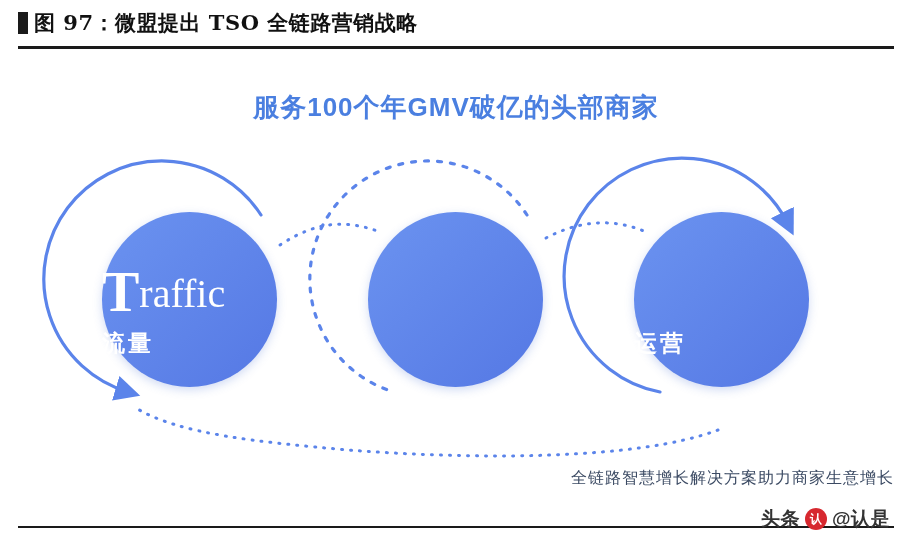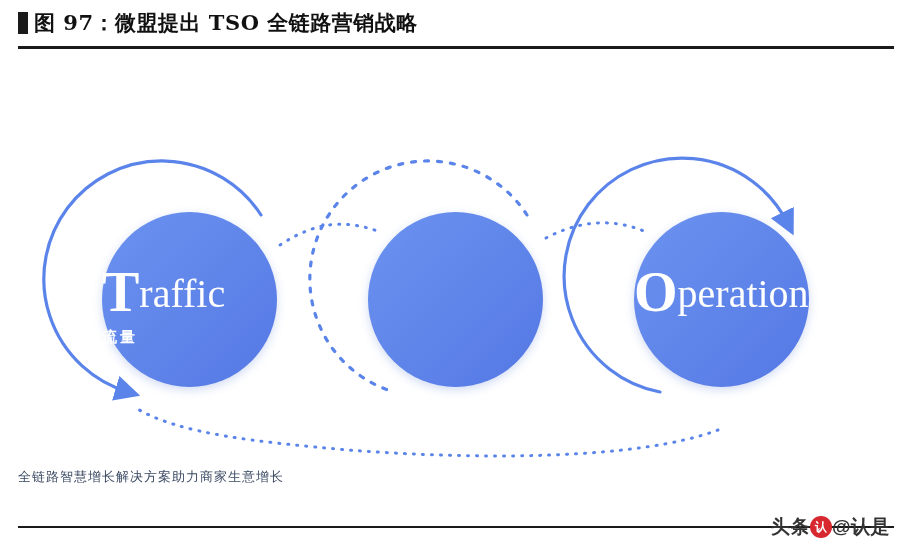--- a/index.html
+++ b/index.html
@@ -113,47 +113,48 @@
   .circle .en .cap {
     font-size: 56px;
     font-weight: bold;
     vertical-align: -4px;
   }
   .circle .cn {
     position: absolute;
     left: 0;
     width: 100%;
     top: 116px;
-    font-size: 15px;
+    font-size: 23px;
     font-weight: bold;
     letter-spacing: 3px;
   }
 
   #circle-1 { left: 84px;  top: 160px; width: 175px; height: 175px; }
   #circle-2 { left: 350px; top: 160px; width: 175px; height: 175px; }
   #circle-3 { left: 616px; top: 160px; width: 175px; height: 175px; }
 
   #caption {
     position: absolute;
     left: 0;
     top: 416px;
     width: 876px;
-    text-align: left;
-    font-size: 13px;
+    text-align: right;
+    font-size: 16px;
     color: #3b4a63;
     letter-spacing: 1px;
   }
 
   
   #watermark {
     position: absolute;
     right: 22px;
-    bottom: 12px;
+    bottom: 20px;
     display: flex;
     align-items: center;
+    gap: 5px;
   }
   #watermark .wm-text {
     font-size: 19px;
     font-weight: bold;
     color: #333333;
     letter-spacing: 0.5px;
   }
   #watermark .wm-badge {
     width: 22px;
     height: 22px;
@@ -170,20 +171,21 @@
 <body>
 
 <div id="fig-header">
   <div id="fig-title-bar"></div>
   <div id="fig-title">图 97：微盟提出 TSO 全链路营销战略</div>
 </div>
 <div id="header-rule"></div>
 
 <div id="slide">
 
+  <div id="slide-heading">服务100个年GMV破亿的头部商家</div>
 
   <svg id="diagram" viewBox="0 0 876 470" xmlns="http://www.w3.org/2000/svg">
     <defs>
       <marker id="arrow-solid" markerWidth="10" markerHeight="10" refX="4" refY="4" orient="auto" markerUnits="strokeWidth">
         <path d="M0,0 L8,4 L0,8 z" fill="#5b84ea"></path>
       </marker>
       <marker id="arrow-dash" markerWidth="10" markerHeight="10" refX="4" refY="4" orient="auto" markerUnits="strokeWidth">
         <path d="M0,0 L8,4 L0,8 z" fill="#5b84ea"></path>
       </marker>
     </defs>
@@ -203,21 +205,21 @@
 
   <div class="circle" id="circle-1">
     <div class="en"><span class="cap">T</span><span>raffic</span></div>
     <div class="cn">流量</div>
   </div>
 
   <div class="circle" id="circle-2">
   </div>
 
   <div class="circle" id="circle-3">
-    <div class="en"><span class="cap">O</span><span>peration</span></div>
+    <div class="cn">运营</div>
   </div>
 
   <div id="caption">全链路智慧增长解决方案助力商家生意增长</div>
 </div>
 
 <div id="footer-rule"></div>
 
 <div id="watermark">
   <span class="wm-text">头条</span>
   <span class="wm-badge">认</span>

